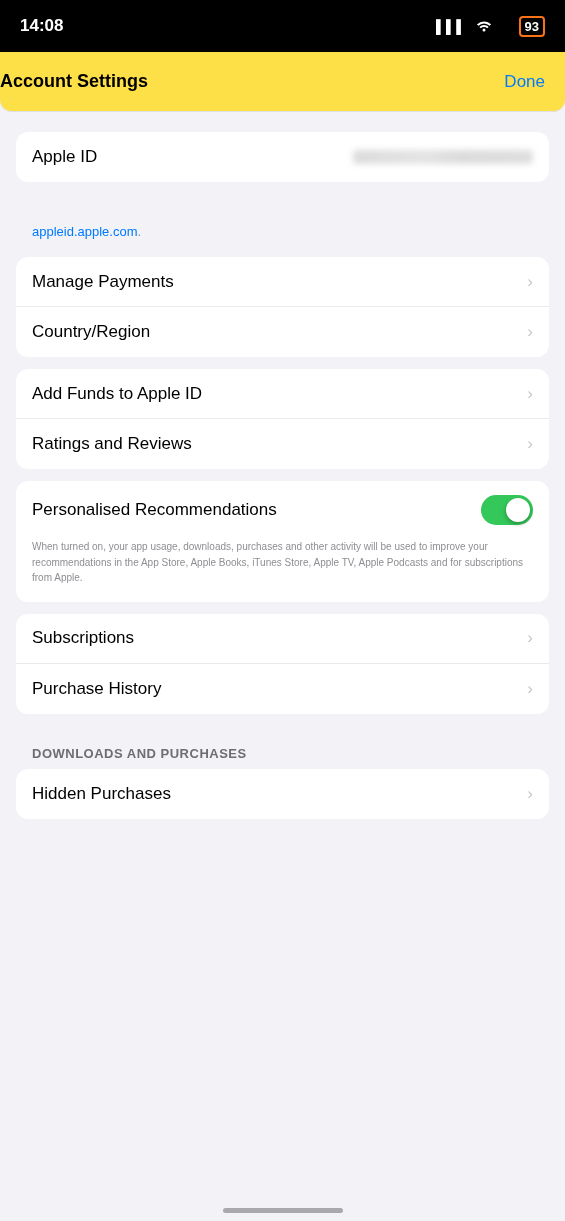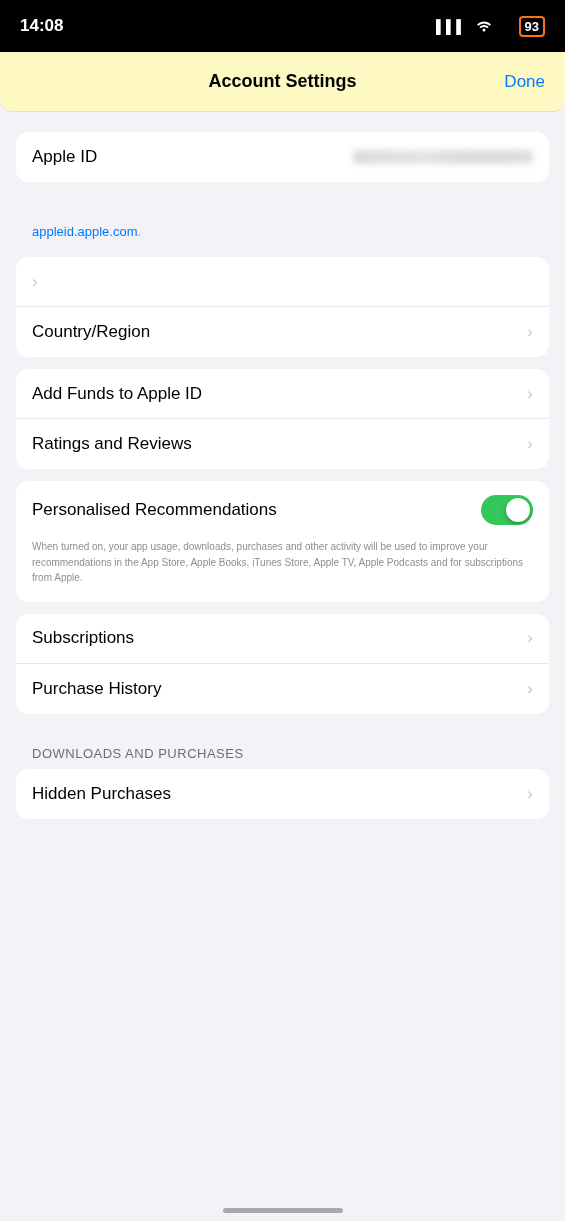--- a/index.html
+++ b/index.html
@@ -37,25 +37,25 @@
       font-size: 13px;
       font-weight: 700;
       border: 2px solid #f97316;
       border-radius: 4px;
       padding: 1px 4px;
       margin-left: 18px;
     }
 
     
     .nav-bar {
-      background: #fef9c3;
+      background: #fde047;
       height: 60px;
       display: flex;
       align-items: center;
-      justify-content: center;
+      justify-content: flex-start;
       position: relative;
       border-bottom: 1px solid #e0e0e0;
       border-radius: 0 0 12px 12px;
     }
     .nav-title {
       font-size: 18px;
       font-weight: 700;
       color: #000;
     }
     .nav-done {
@@ -155,21 +155,21 @@
       width: 24px;
       height: 24px;
       background: #fff;
       border-radius: 50%;
       box-shadow: 0 2px 4px rgba(0,0,0,0.3);
     }
 
     
     .section-header {
       font-size: 13px;
-      font-weight: 400;
+      font-weight: 700;
       color: #6d6d72;
       text-transform: uppercase;
       letter-spacing: 0.5px;
       padding: 20px 16px 8px;
     }
 
     
     .recommendations-card {
       background: #fff;
       border-radius: 12px;
@@ -235,20 +235,21 @@
       </div>
     </div>
   </div>
   <div class="helper-text">
     <br>
     <span class="helper-link">appleid.apple.com</span><span>.</span>
   </div>
 
   <div class="card">
     <div class="card-row">
+      <span class="row-label">Manage Payments</span>
       <span class="chevron">›</span>
     </div>
     <div class="card-row">
       <span class="row-label">Country/Region</span>
       <span class="chevron">›</span>
     </div>
   </div>
 
   <div class="card">
     <div class="card-row">

